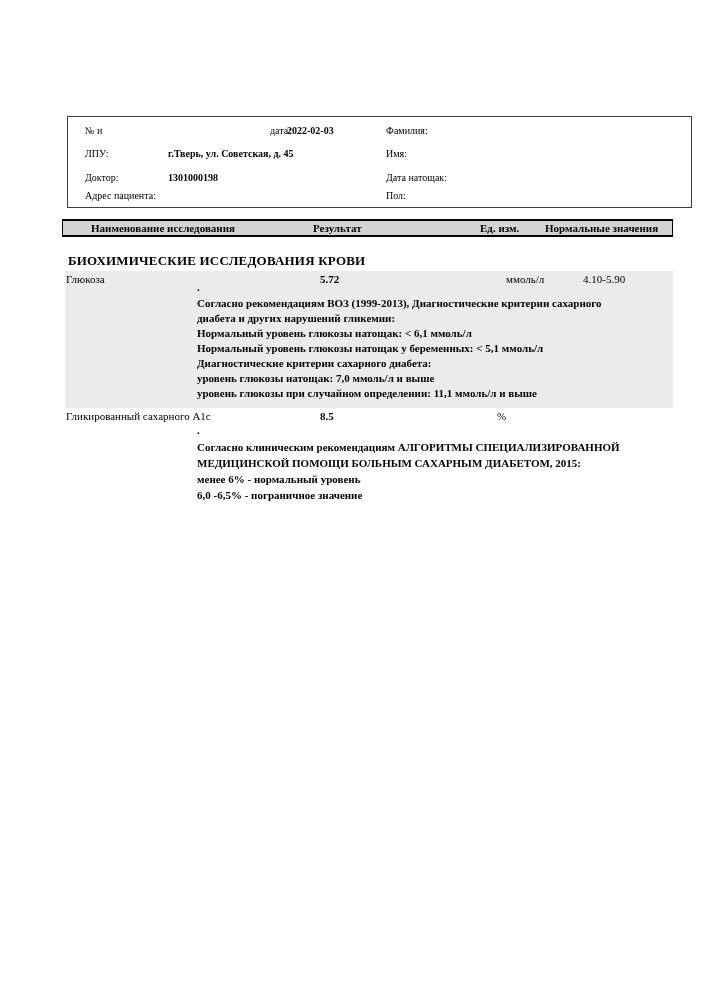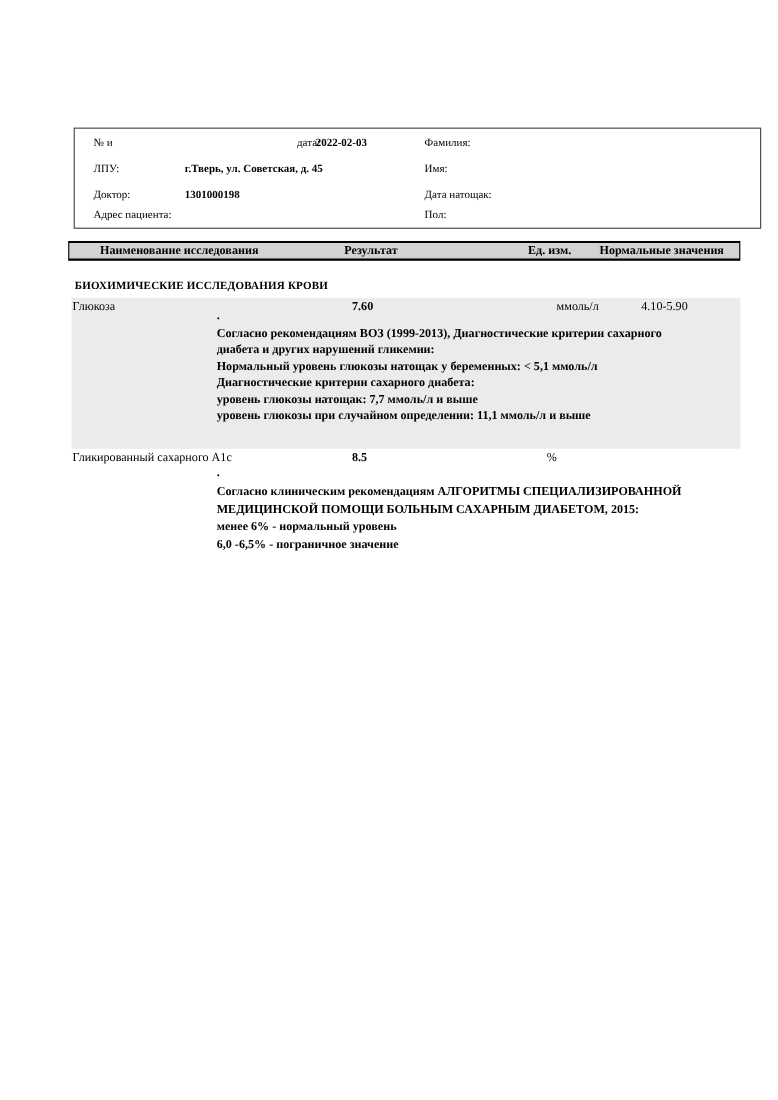--- a/index.html
+++ b/index.html
@@ -22,21 +22,21 @@
   .results-header{
     position:absolute;left:62px;top:219px;width:609px;height:14px;
     background:var(--header-bar,#d3d3d3);
     border-top:2px solid #000;border-bottom:2px solid #000;
     border-left:1px solid #000;border-right:1px solid #000;
   }
   .col-h{position:absolute;top:0px;font-size:11px;font-weight:bold;line-height:14px;white-space:nowrap;}
   .ch1{left:28px;} .ch2{left:250px;} .ch3{left:417px;} .ch4{left:482px;}
 
   .section-title{
-    position:absolute;left:68px;top:253px;font-size:10px;font-weight:bold;
+    position:absolute;left:68px;top:253px;font-size:13px;font-weight:bold;
     line-height:16px;white-space:nowrap;letter-spacing:0.2px;
   }
 
   .highlight-band{
     position:absolute;left:65px;top:271px;width:608px;height:137px;
     background:var(--row-highlight,#ebebeb);
   }
 
   .res-row{position:absolute;left:0;width:636px;height:14px;}
   .row-glucose{top:272px;}
@@ -84,33 +84,34 @@
   <span class="col-h ch3">Ед. изм.</span>
   <span class="col-h ch4">Нормальные значения</span>
 </div>
 
 <div class="section-title">БИОХИМИЧЕСКИЕ ИССЛЕДОВАНИЯ КРОВИ</div>
 
 <div class="highlight-band"></div>
 
 <div class="res-row row-glucose">
   <span class="res-name">Глюкоза</span>
-  <span class="res-val">7.60</span>
+  <span class="res-val">5.72</span>
   <span class="res-unit unit-glucose">ммоль/л</span>
   <span class="res-norm">4.10-5.90</span>
 </div>
 
 <div class="dot dot1">.</div>
 
 <div class="comment comment-glucose">
   <div class="cline">Согласно рекомендациям ВОЗ (1999-2013), Диагностические критерии сахарного</div>
   <div class="cline">диабета и других нарушений гликемии:</div>
+  <div class="cline">Нормальный уровень глюкозы натощак: &lt; 6,1 ммоль/л</div>
   <div class="cline">Нормальный уровень глюкозы натощак у беременных: &lt; 5,1 ммоль/л</div>
   <div class="cline">Диагностические критерии сахарного диабета:</div>
-  <div class="cline">уровень глюкозы натощак: 7,7 ммоль/л и выше</div>
+  <div class="cline">уровень глюкозы натощак: 7,0 ммоль/л и выше</div>
   <div class="cline">уровень глюкозы при случайном определении: 11,1 ммоль/л и выше</div>
 </div>
 
 <div class="res-row row-hba1c">
   <span class="res-name">Гликированный сахарного A1c</span>
   <span class="res-val">8.5</span>
   <span class="res-unit unit-hba1c">%</span>
   <span class="res-norm"></span>
 </div>
 

